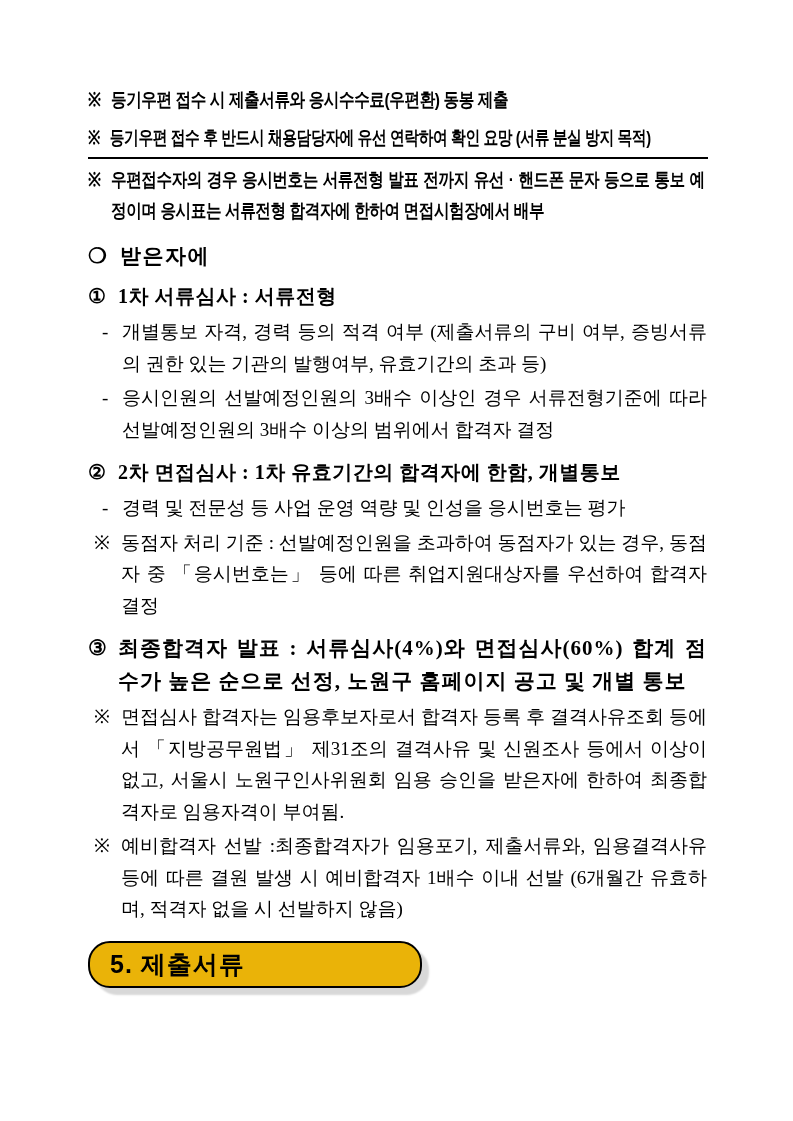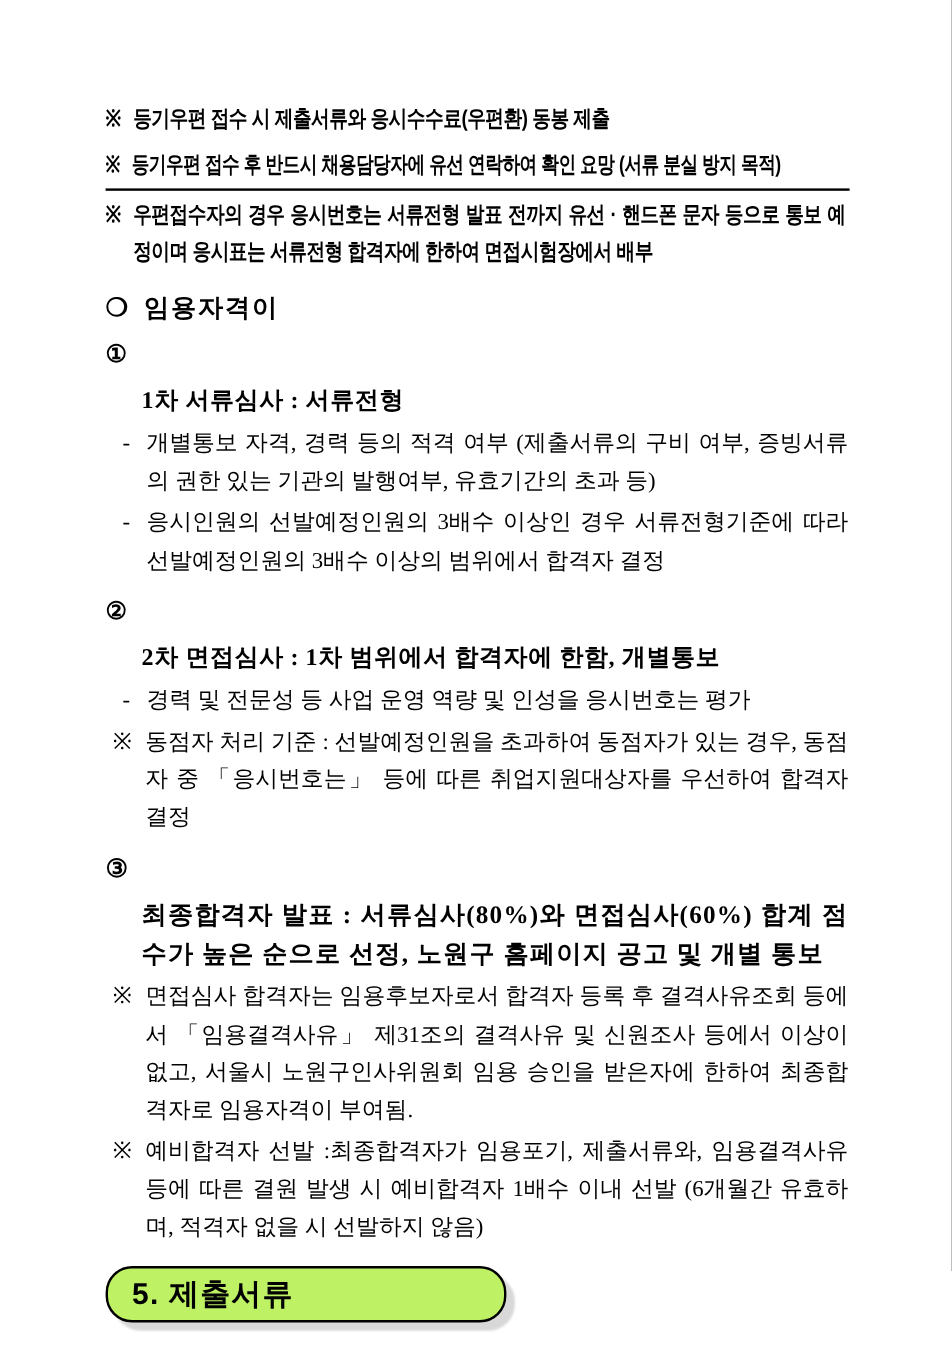--- a/index.html
+++ b/index.html
@@ -41,21 +41,21 @@
     display:flex; font-weight:bold; font-size:21px; line-height:33px;
     letter-spacing:1.5px; margin-bottom:7px;
   }
   .heading .marker { flex:none; width:32px; letter-spacing:0; }
 
   .item-title {
     display:flex; font-weight:bold; font-size:20px; line-height:33px;
     margin-bottom:3px; letter-spacing:0.5px;
   }
   .item-title .marker { flex:none; width:30px; }
-  .item-title .ttext { flex:1; text-align:justify;margin-top:38px; }
+  .item-title .ttext { flex:1; text-align:justify; }
   .item-title.big { font-size:21px; letter-spacing:1px; }
 
   .para {
     display:flex; font-size:19px; line-height:31.5px;
     margin-bottom:3px;
   }
   .para .pm { flex:none; }
   .para .ptext { flex:1; text-align:justify; }
 
   .dash { margin-left:14px; }
@@ -63,21 +63,21 @@
   .subnote { margin-left:6px; }
   .subnote .pm { width:27px; }
   .gap-md { margin-bottom:11px; }
 
   
   .section-box {
     margin-top:16px;
     width:334px; height:47px;
     border:2.5px solid #000;
     border-radius:22px;
-    background:#bef264;
+    background:#eab308;
     box-shadow:7px 7px 2px #d8d8d8;
     display:flex; align-items:center;
     padding-left:20px;
   }
   .section-box .box-title {
     font-family:"Liberation Sans", sans-serif;
     font-weight:bold;
     font-size:25px;
     letter-spacing:1px;
   }
@@ -97,61 +97,61 @@
       <span class="ntext">등기우편 접수 후 반드시 채용담당자에 유선 연락하여 확인 요망 (서류 분실 방지 목적)</span>
     </div>
     <div class="note squeeze82">
       <span class="marker">※</span>
       <span class="ntext">우편접수자의 경우 응시번호는 서류전형 발표 전까지 유선 · 핸드폰 문자 등으로 통보 예정이며 응시표는 서류전형 합격자에 한하여 면접시험장에서 배부</span>
     </div>
   </div>
 
   <div class="heading">
     <span class="marker">❍</span>
-    <span>임용자격이</span>
+    <span>받은자에</span>
   </div>
 
   <div class="item">
     <div class="item-title">
       <span class="marker">①</span>
       <span class="ttext">1차 서류심사 : 서류전형</span>
     </div>
     <div class="para dash">
       <span class="pm">-</span>
       <span class="ptext">개별통보 자격, 경력 등의 적격 여부 (제출서류의 구비 여부, 증빙서류의 권한 있는 기관의 발행여부, 유효기간의 초과 등)</span>
     </div>
     <div class="para dash gap-md">
       <span class="pm">-</span>
       <span class="ptext">응시인원의 선발예정인원의 3배수 이상인 경우 서류전형기준에 따라 선발예정인원의 3배수 이상의 범위에서 합격자 결정</span>
     </div>
   </div>
 
   <div class="item">
     <div class="item-title">
       <span class="marker">②</span>
-      <span class="ttext">2차 면접심사 : 1차 범위에서 합격자에 한함, 개별통보</span>
+      <span class="ttext">2차 면접심사 : 1차 유효기간의 합격자에 한함, 개별통보</span>
     </div>
     <div class="para dash">
       <span class="pm">-</span>
       <span class="ptext">경력 및 전문성 등 사업 운영 역량 및 인성을 응시번호는 평가</span>
     </div>
     <div class="para subnote gap-md">
       <span class="pm">※</span>
       <span class="ptext">동점자 처리 기준 : 선발예정인원을 초과하여 동점자가 있는 경우, 동점자 중 「응시번호는」 등에 따른 취업지원대상자를 우선하여 합격자 결정</span>
     </div>
   </div>
 
   <div class="item">
     <div class="item-title big">
       <span class="marker">③</span>
-      <span class="ttext">최종합격자 발표 : 서류심사(80%)와 면접심사(60%) 합계 점수가 높은 순으로 선정, 노원구 홈페이지 공고 및 개별 통보</span>
+      <span class="ttext">최종합격자 발표 : 서류심사(4%)와 면접심사(60%) 합계 점수가 높은 순으로 선정, 노원구 홈페이지 공고 및 개별 통보</span>
     </div>
     <div class="para subnote">
       <span class="pm">※</span>
-      <span class="ptext">면접심사 합격자는 임용후보자로서 합격자 등록 후 결격사유조회 등에서 「임용결격사유」 제31조의 결격사유 및 신원조사 등에서 이상이 없고, 서울시 노원구인사위원회 임용 승인을 받은자에 한하여 최종합격자로 임용자격이 부여됨.</span>
+      <span class="ptext">면접심사 합격자는 임용후보자로서 합격자 등록 후 결격사유조회 등에서 「지방공무원법」 제31조의 결격사유 및 신원조사 등에서 이상이 없고, 서울시 노원구인사위원회 임용 승인을 받은자에 한하여 최종합격자로 임용자격이 부여됨.</span>
     </div>
     <div class="para subnote">
       <span class="pm">※</span>
       <span class="ptext">예비합격자 선발 :최종합격자가 임용포기, 제출서류와, 임용결격사유 등에 따른 결원 발생 시 예비합격자 1배수 이내 선발 (6개월간 유효하며, 적격자 없을 시 선발하지 않음)</span>
     </div>
   </div>
 
   <div class="section-box">
     <span class="box-title">5. 제출서류</span>
   </div>

